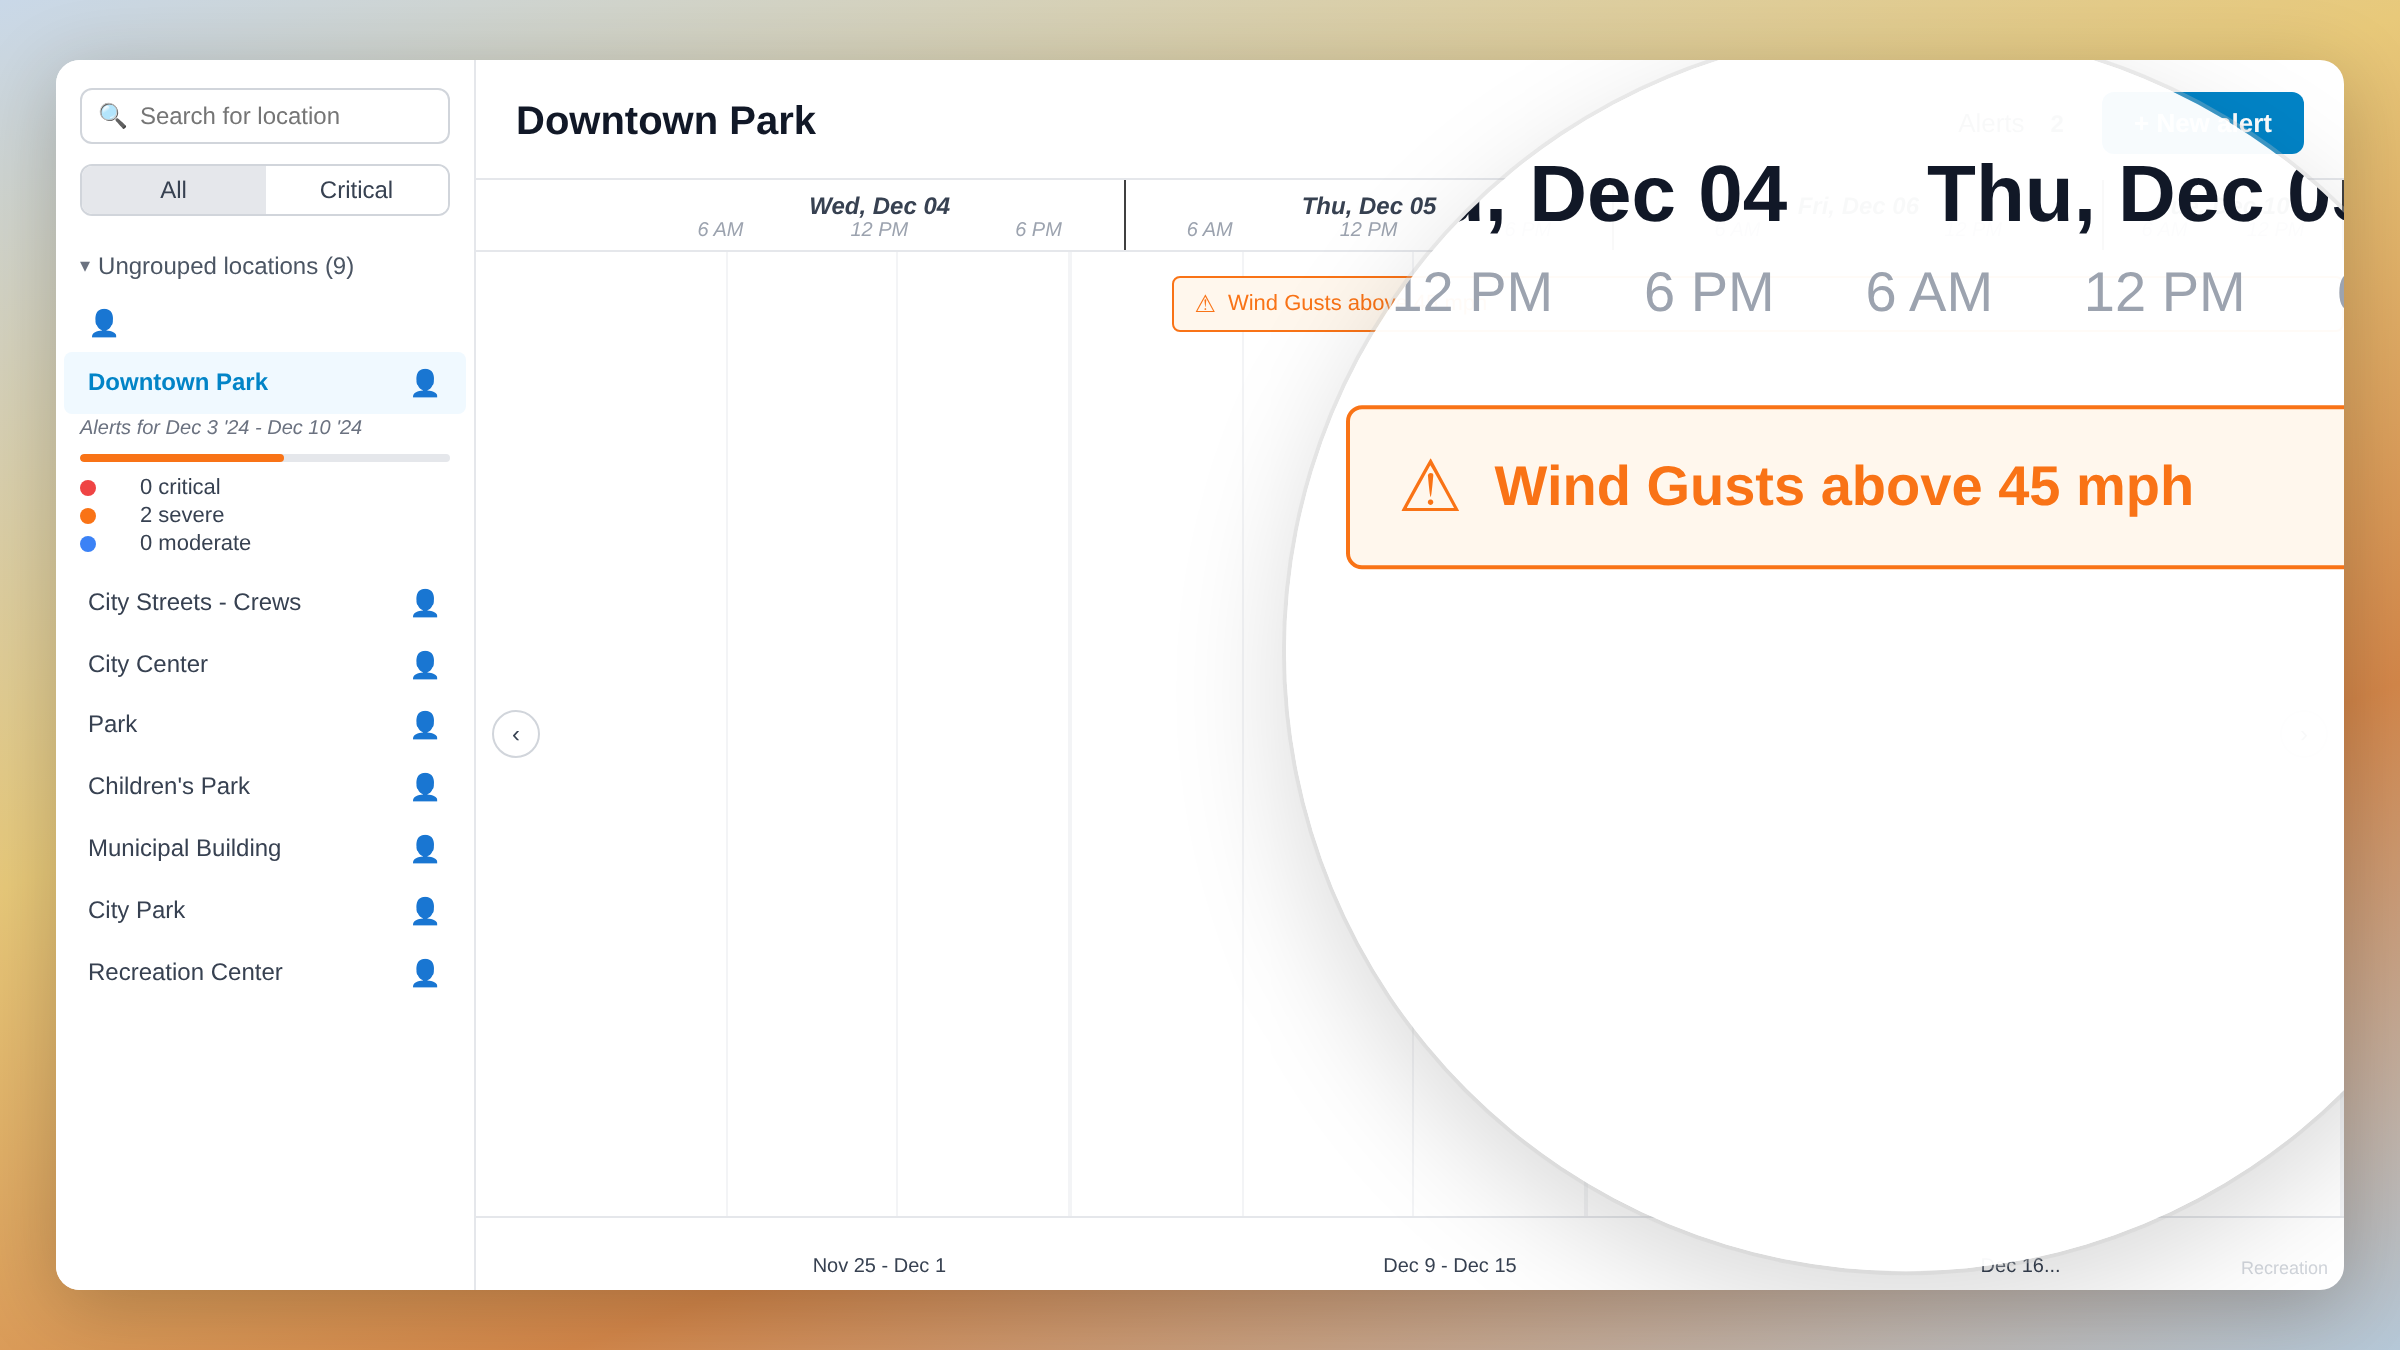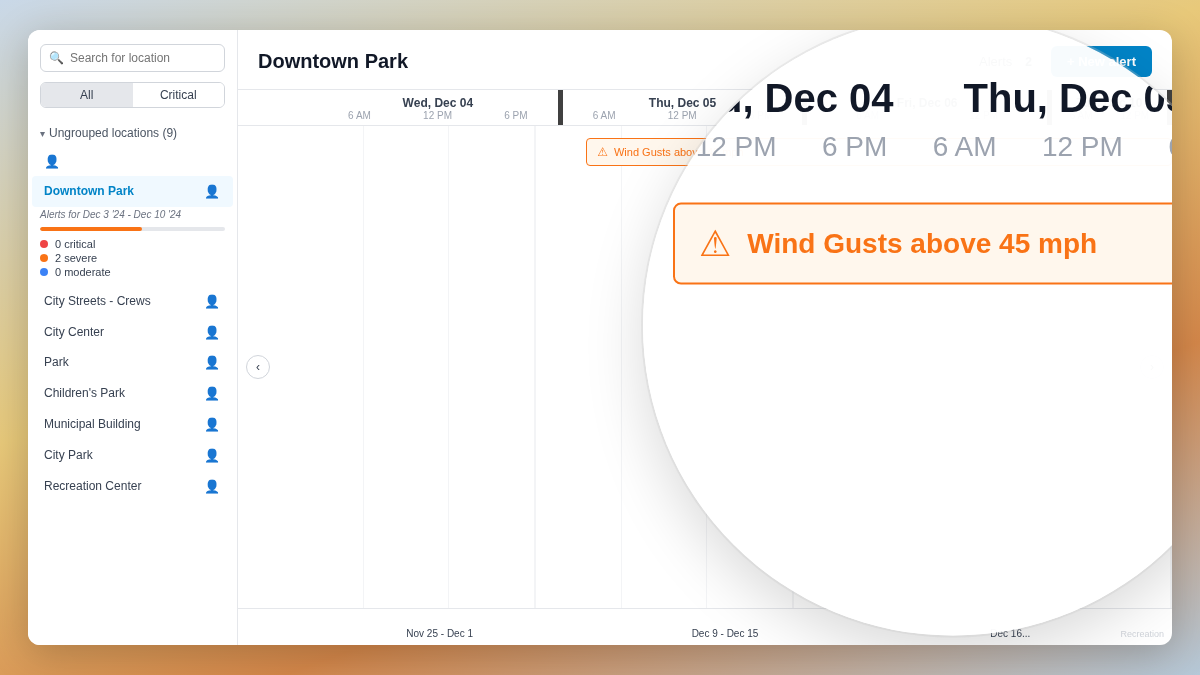--- a/index.html
+++ b/index.html
@@ -140,21 +140,21 @@
       height: 100%;
       background: #f97316;
       border-radius: 3px;
     }
     .alert-counts {
       padding: 2px 12px 6px;
     }
     .alert-count-item {
       display: flex;
       align-items: center;
-      gap: 7px;
+      gap: 22px;
       font-size: 11px;
       color: #374151;
       margin-bottom: 2px;
     }
     .dot {
       width: 8px;
       height: 8px;
       border-radius: 50%;
       flex-shrink: 0;
     }
@@ -228,21 +228,22 @@
     .timeline-header {
       display: flex;
       border-bottom: 1px solid #e5e7eb;
       flex-shrink: 0;
       padding-left: 40px;
     }
     .day-col {
       flex: 1;
       text-align: center;
       padding: 6px 0 4px;
-      border-right: 5px solid #404040;
+      border-right: 1px solid #404040;
+      font-style: italic;
     }
     .day-label {
       font-size: 12px;
       font-weight: 600;
       color: #374151;
     }
     .time-sub-row {
       display: flex;
       justify-content: space-around;
       padding: 0 4px;

